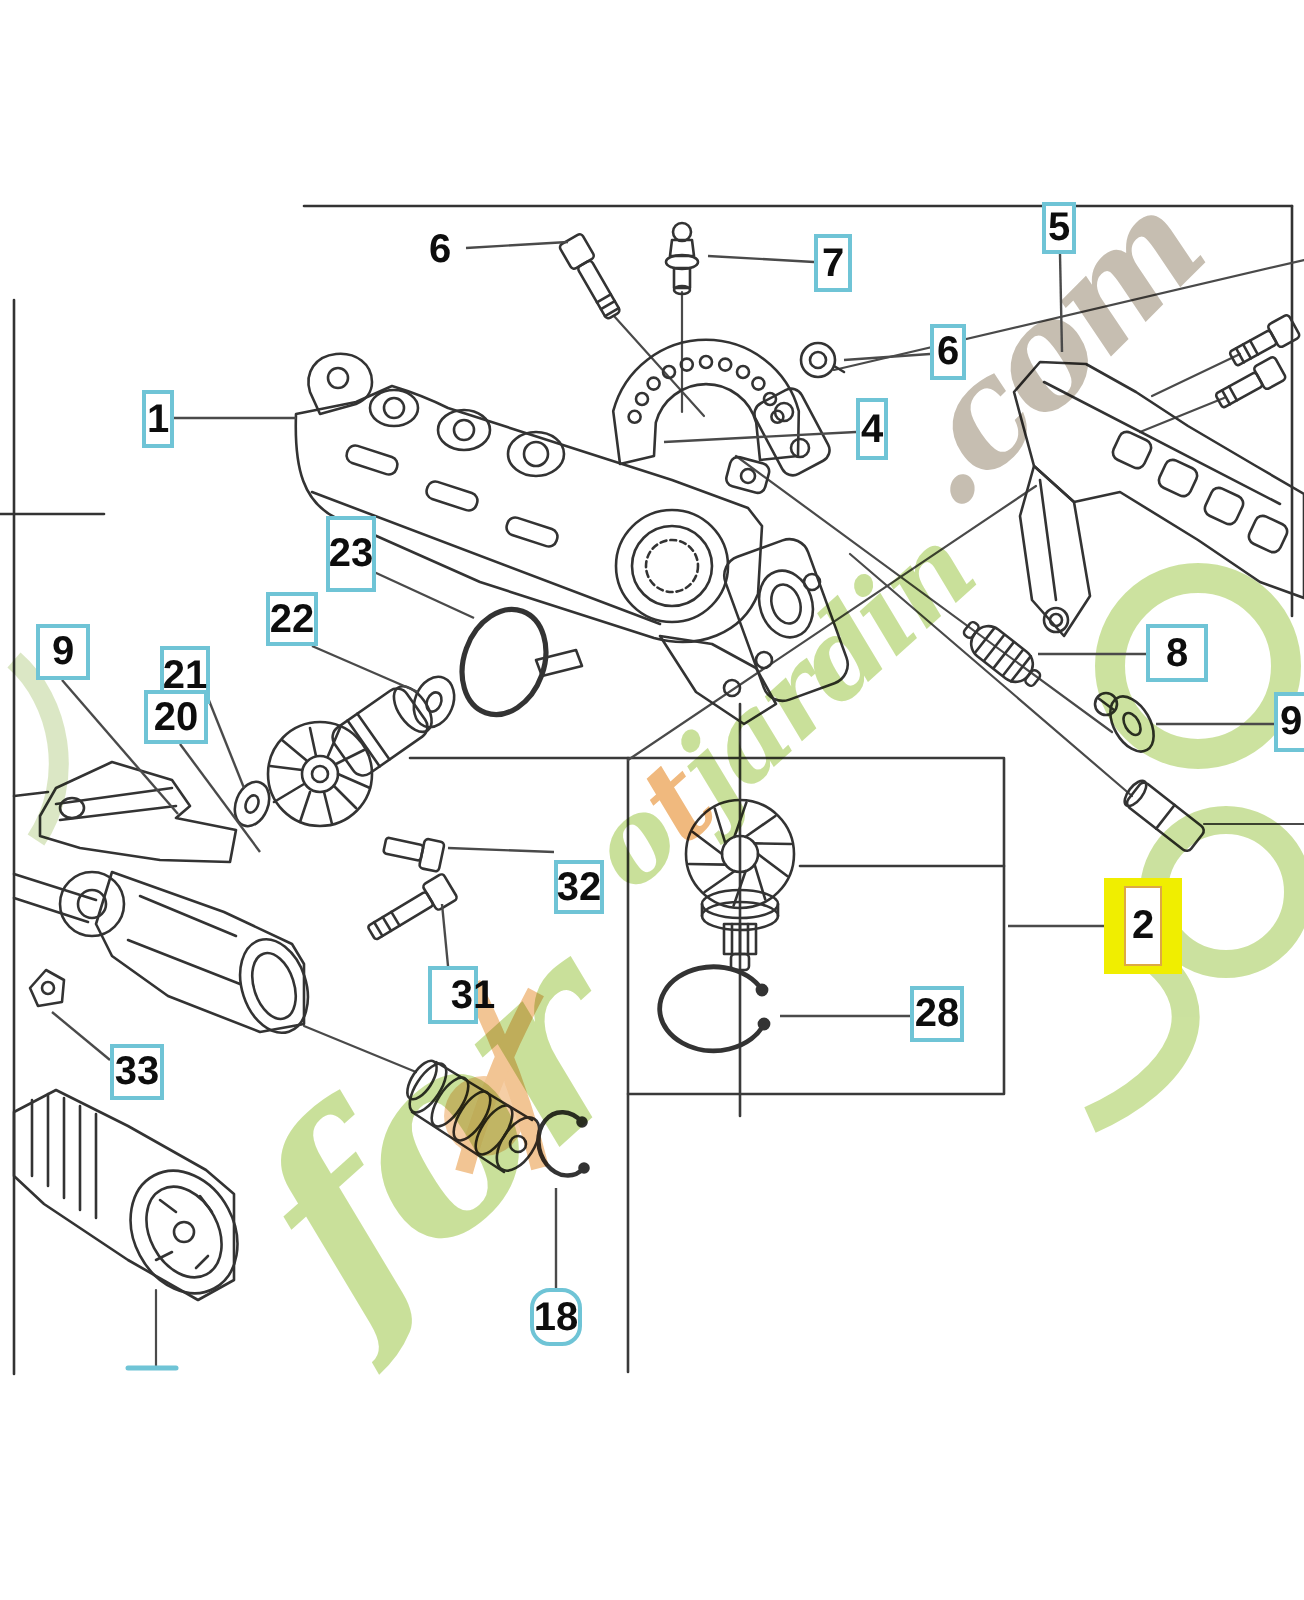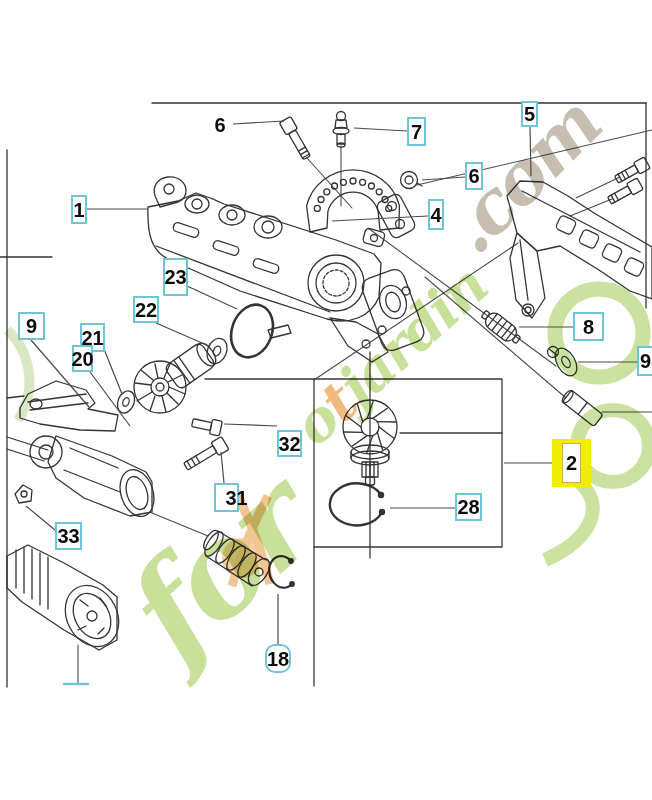--- a/index.html
+++ b/index.html
@@ -332,21 +332,21 @@
       <div class="plabel plain" style="left: 209px; top: 112px; width: 22px; height: 26px;">6</div>
       <div class="plabel boxed" style="left: 407px; top: 117px; width: 19px; height: 29px;">7</div>
       <div class="plabel boxed" style="left: 521px; top: 101px; width: 17px; height: 26px;">5</div>
       <div class="plabel boxed" style="left: 465px; top: 162px; width: 18px; height: 28px;">6</div>
       <div class="plabel boxed" style="left: 428px; top: 199px; width: 16px; height: 31px;">4</div>
       <div class="plabel boxed" style="left: 573px; top: 312px; width: 31px; height: 29px;">8</div>
       <div class="plabel boxed" style="left: 637px; top: 346px; width: 17px; height: 30px;">9</div>
       <div class="plabel boxed" style="left: 163px; top: 258px; width: 25px; height: 38px;">23</div>
       <div class="plabel boxed" style="left: 133px; top: 296px; width: 26px; height: 27px;">22</div>
       <div class="plabel boxed" style="left: 80px; top: 300px; width: 25px; height: 29px; margin-top: 23px;">21</div>
-      <div class="plabel boxed" style="left: 72px; top: 345px; width: 21px; height: 27px;">20</div>
+      <div class="plabel boxed" style="left: 72px; top: 345px; width: 32px; height: 27px;">20</div>
       <div class="plabel boxed" style="left: 18px; top: 312px; width: 27px; height: 28px;">9</div>
       <div class="plabel boxed" style="left: 277px; top: 412px; width: 25px; height: 27px; margin-top: 18px;">32</div>
       <div class="plabel boxed" style="left: 214px; top: 483px; width: 25px; height: 29px; padding-left: 20px;">31</div>
       <div class="plabel boxed" style="left: 55px; top: 522px; width: 27px; height: 28px; text-align: center;">33</div>
       <div class="plabel boxed" style="left: 455px; top: 493px; width: 27px; height: 28px;">28</div>
       <div class="plabel boxed" style="left: 265px; top: 644px; width: 26px; height: 29px; border-radius: 10px;">18</div>
       <div class="plabel highlight" style="left: 552px; top: 439px; width: 39px; height: 48px;">
         <div class="hl-inner">2</div>
       </div>
     </div>

